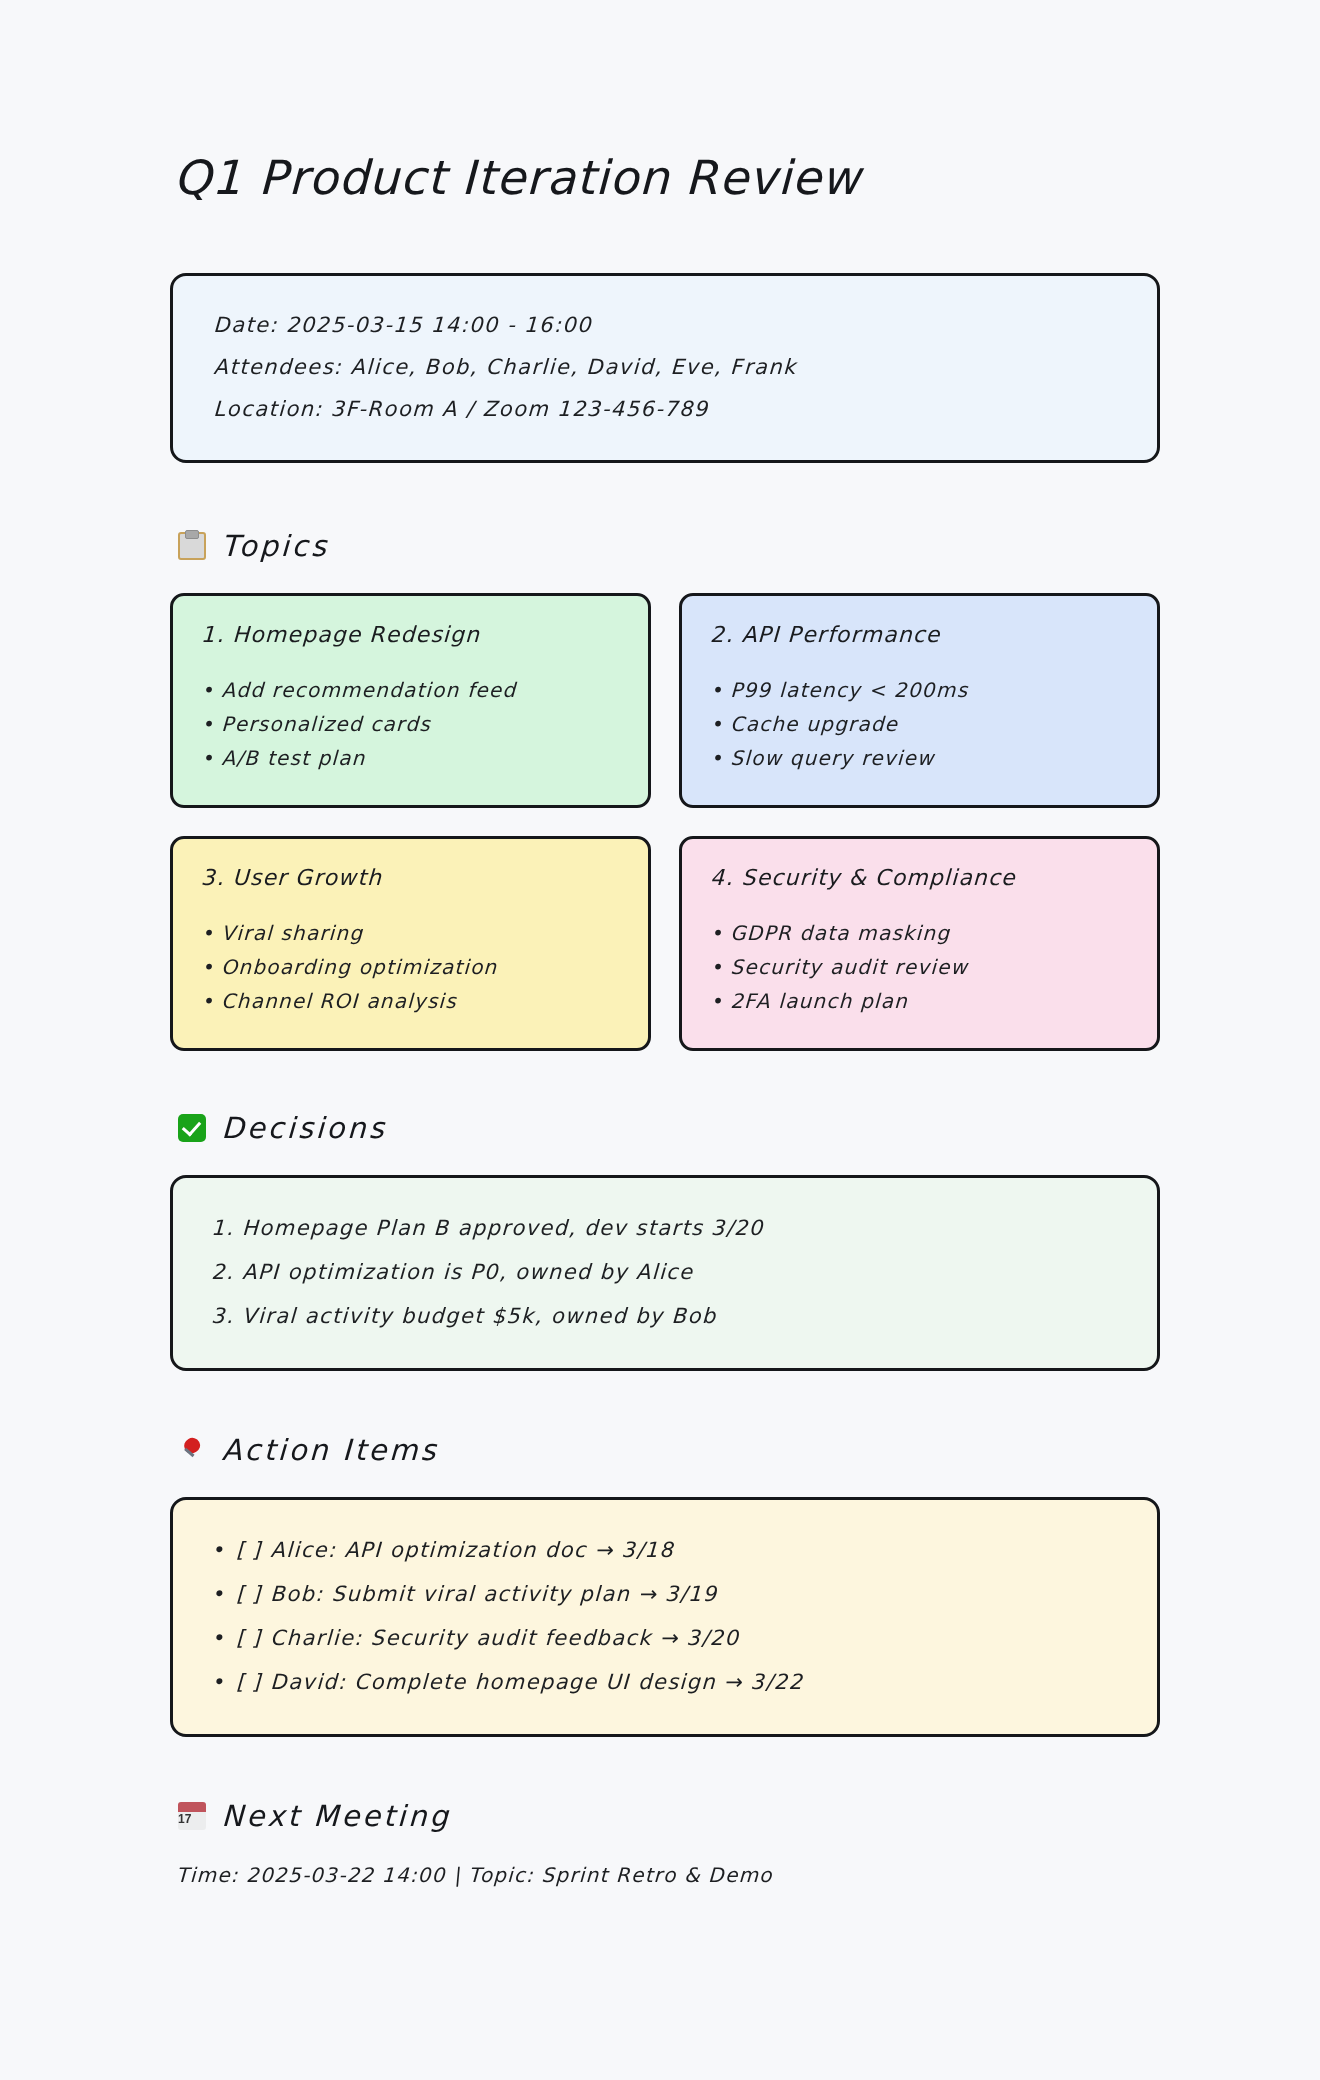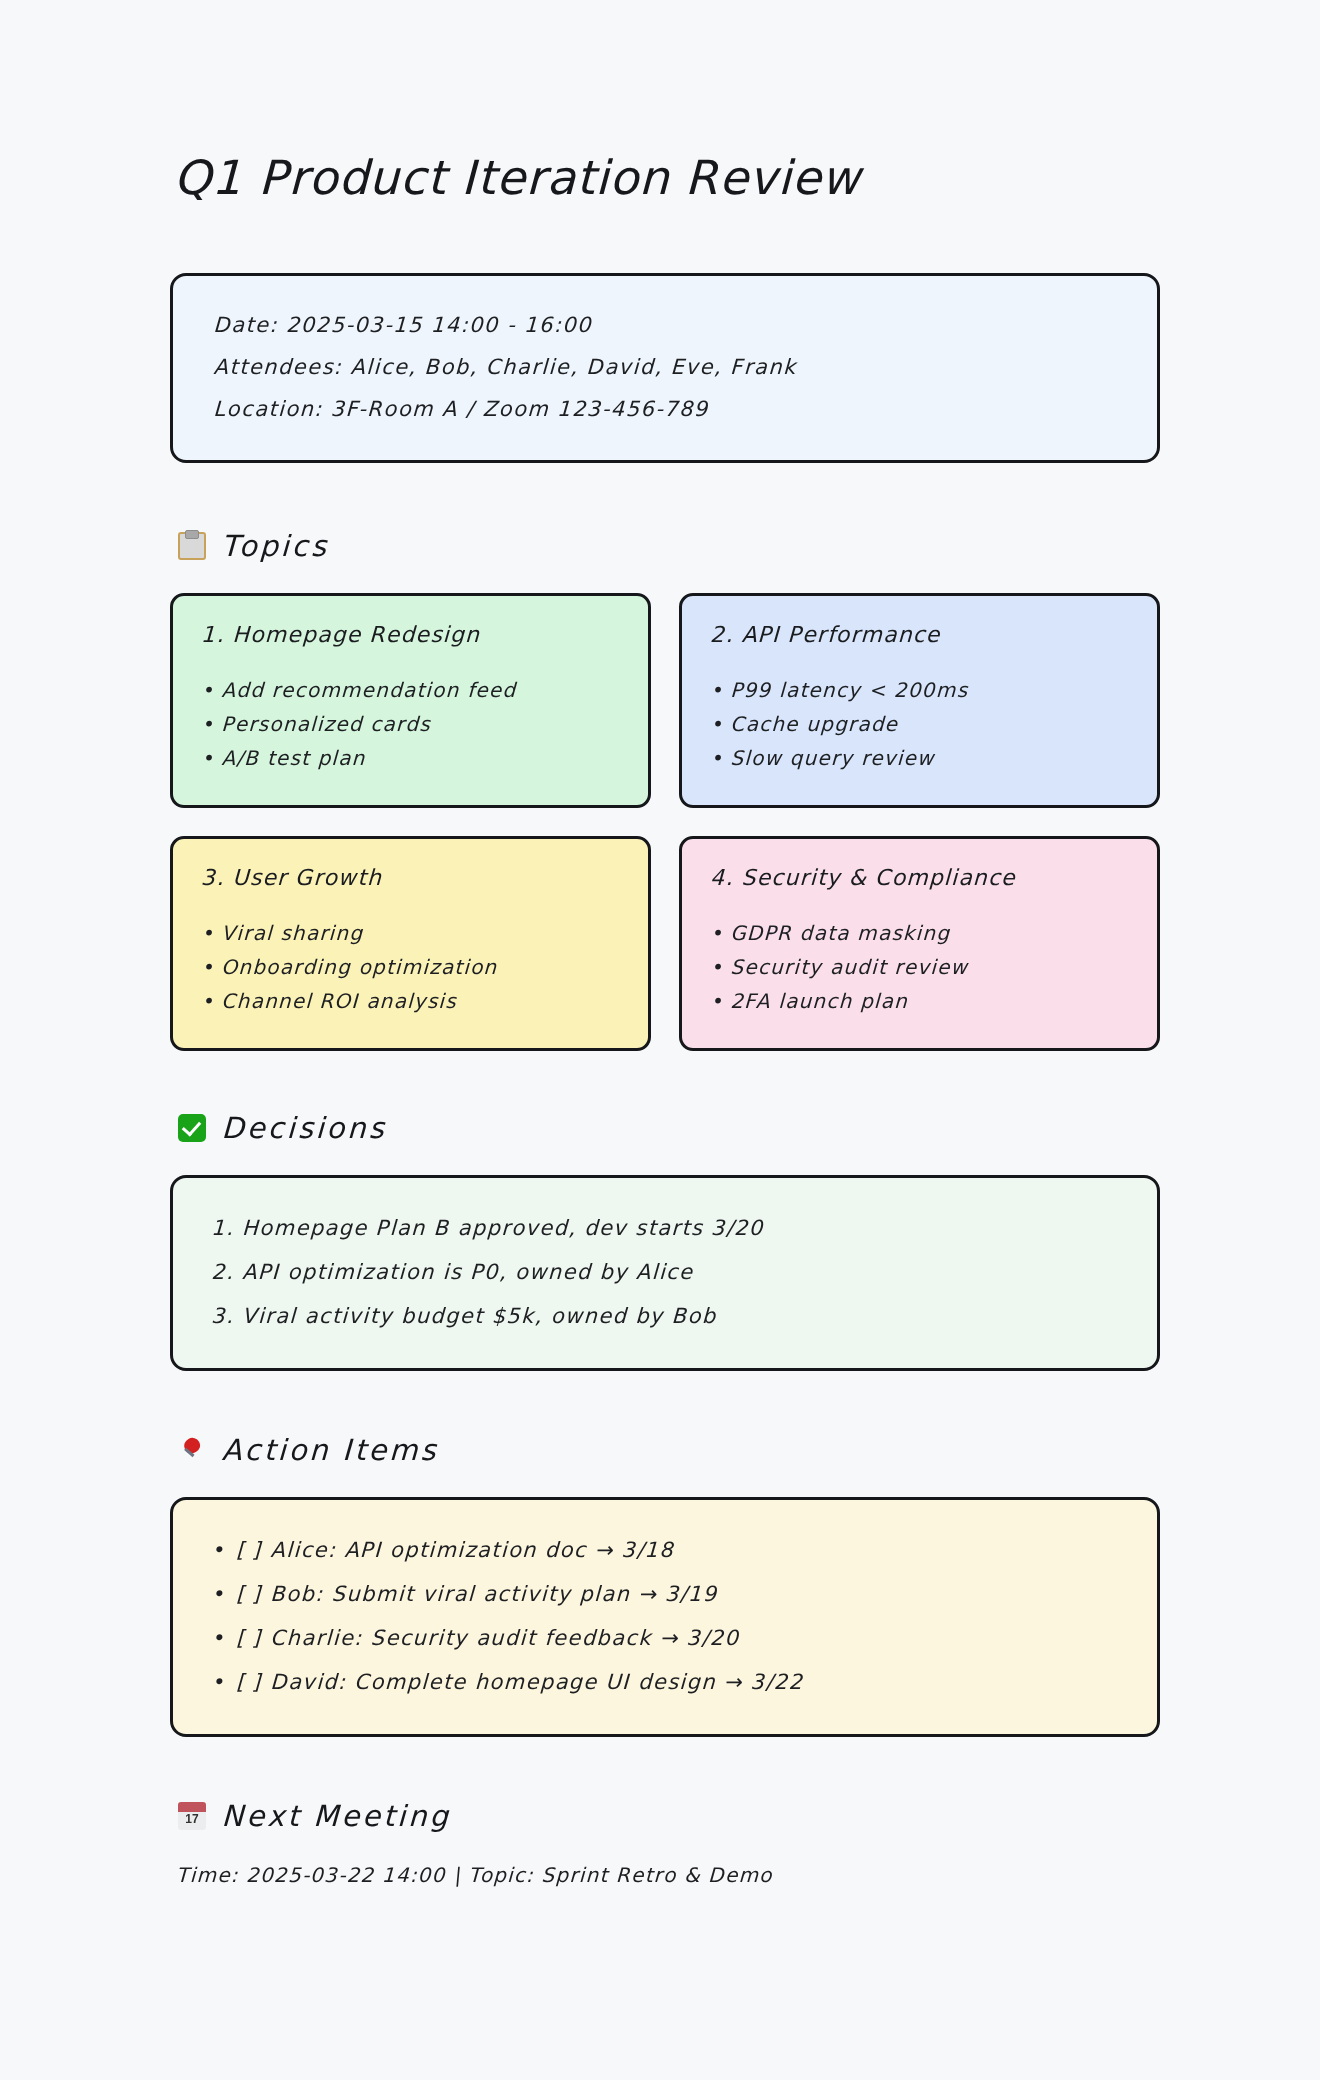--- a/index.html
+++ b/index.html
@@ -132,21 +132,21 @@
   .ico-cal::before {
     content: "";
     position: absolute;
     left: 0; top: 0; right: 0;
     height: 10px;
     background: #c0545c;
   }
   .ico-cal .day {
     position: absolute;
     left: 0; right: 0; top: 10px;
-    text-align: center;
+    text-align: left;
     font-size: 12px;
     font-style: normal;
     font-weight: bold;
     color: #333;
     font-family: "Liberation Sans", sans-serif;
   }
 
   
   .topic-grid {
     display: grid;

